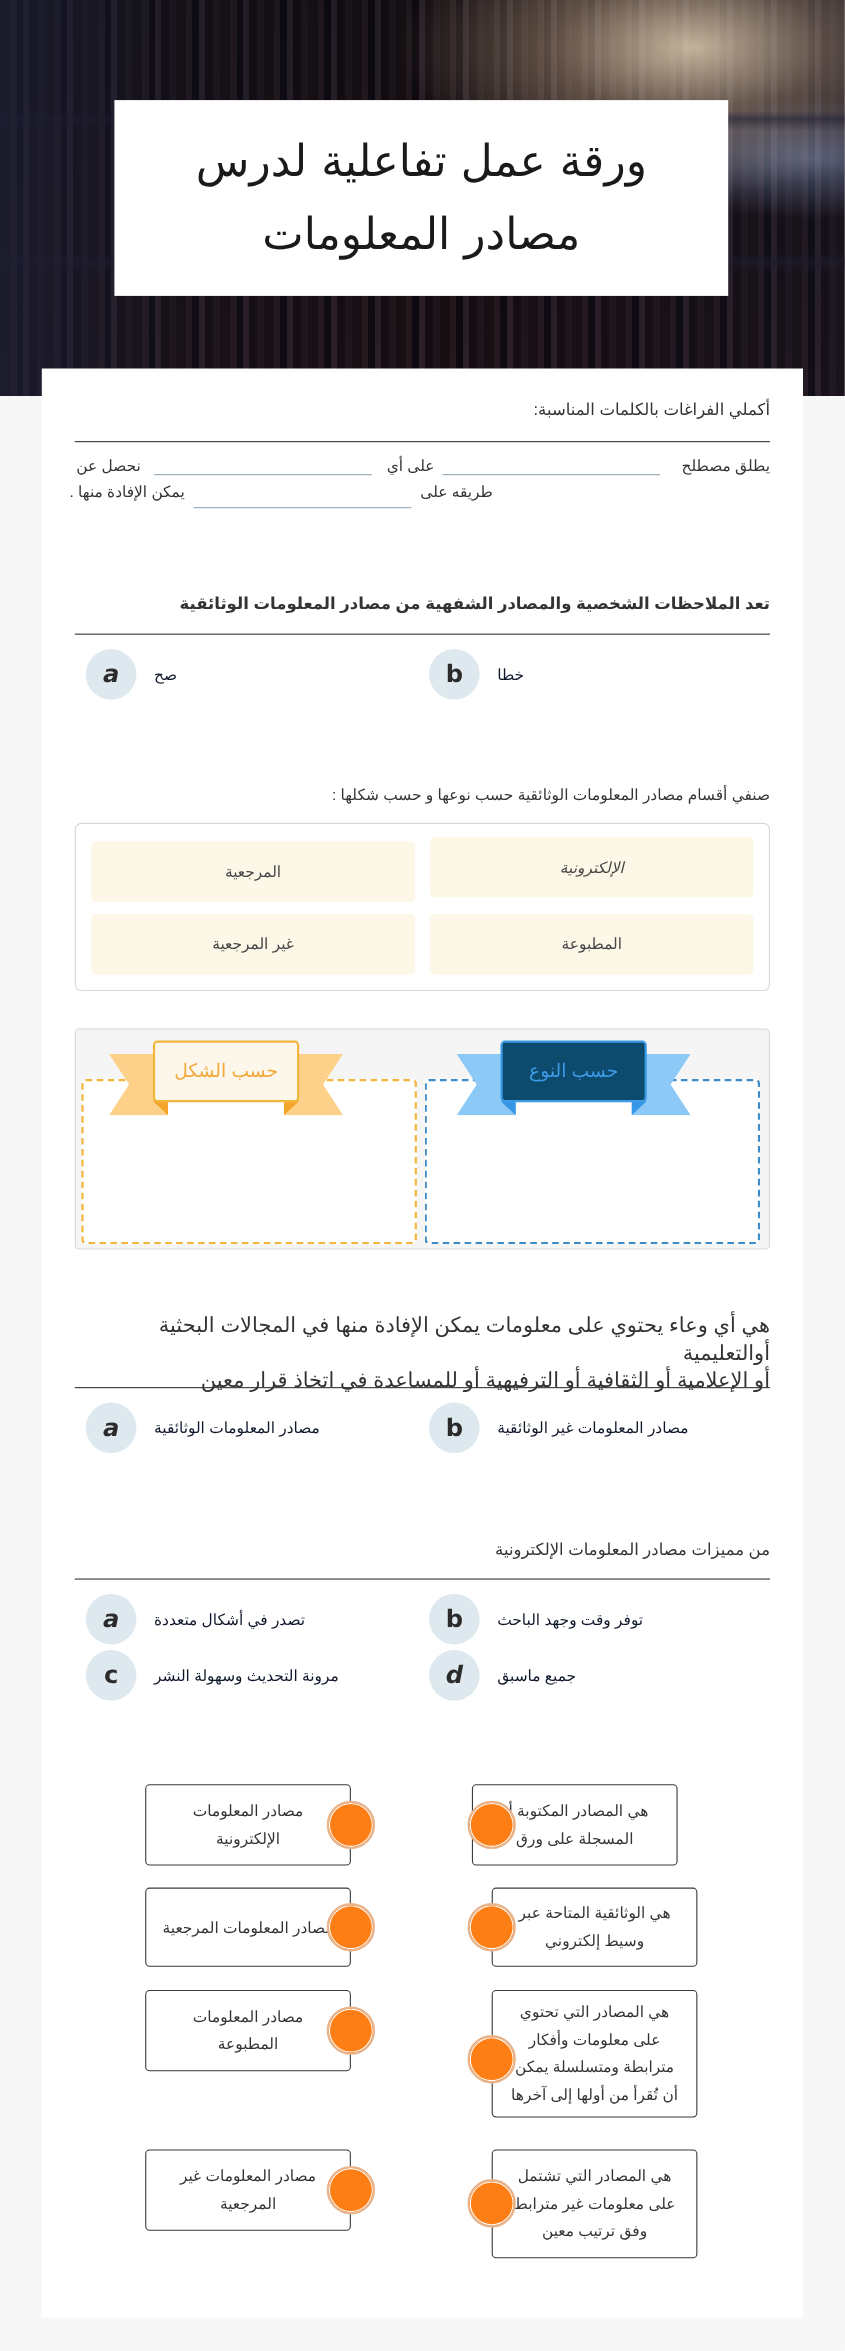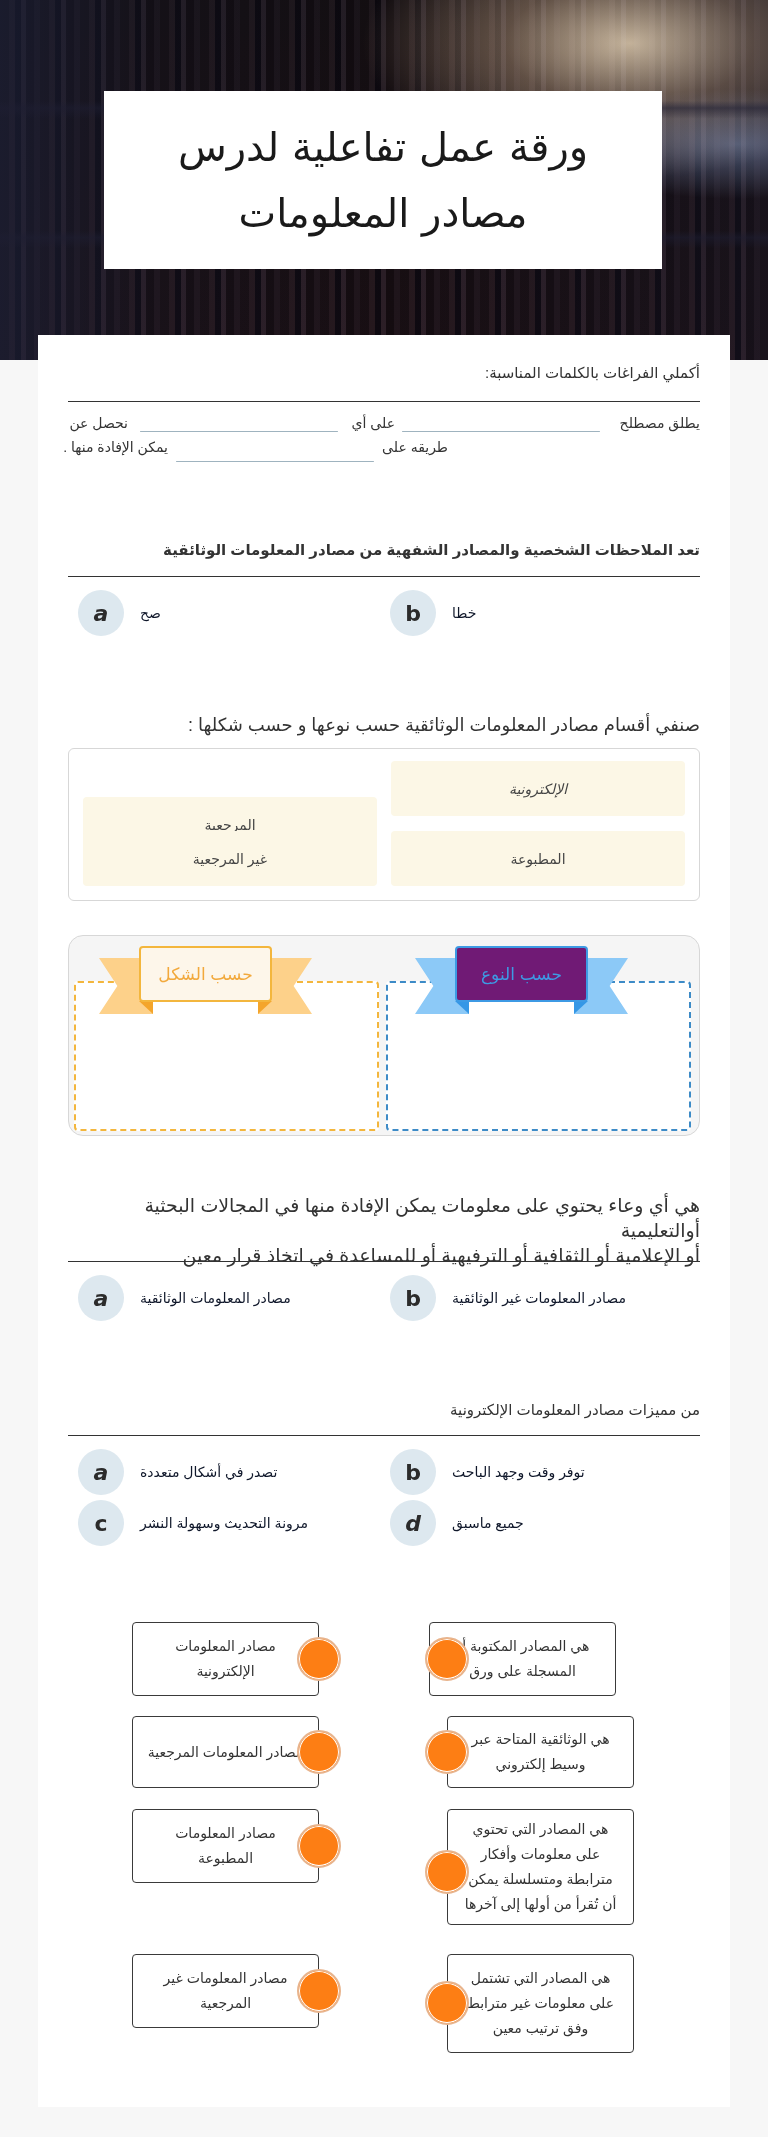--- a/index.html
+++ b/index.html
@@ -46,33 +46,33 @@
 
   .opt { position: absolute; display: flex; align-items: center; direction: ltr; }
   .opt-badge {
     width: 46px; height: 46px; border-radius: 50%; background: #dde8ef;
     display: flex; align-items: center; justify-content: center;
     font-family: "DejaVu Sans", sans-serif; font-size: 22px; font-weight: bold; color: #2b2b2b; font-style: italic;
   }
   .opt-badge.upright { font-style: normal; }
   .opt-label { margin-left: 16px; font-size: 14px; color: #0f172a; direction: rtl; white-space: nowrap; }
 
-  .sort-prompt { position: absolute; left: 30px; width: 632px; direction: rtl; text-align: right; font-size: 18px; color: #333; }
+  .sort-prompt { position: absolute; left: 30px; width: 632px; direction: rtl; text-align: right; font-size: 14px; color: #333; }
   .chips-box {
     position: absolute; left: 30px; top: 413px; width: 632px; height: 153px;
     border: 1px solid #d7d7d7; border-radius: 6px; background: #fff;
   }
   .chip {
     position: absolute; width: 294px; height: 55px; background: #fcf7e6; border-radius: 4px;
     display: flex; align-items: center; justify-content: center; font-size: 14px; color: #444; direction: rtl;
   }
 
   .bins {
     position: absolute; left: 30px; top: 600px; width: 632px; height: 201px;
-    background: #f5f5f5; border: 1px solid #d7d7d7; border-radius: 15px;
+    background: #f5f5f5; border: 1px solid #d7d7d7; border-radius: 4px;
   }
   .bin {
     position: absolute; top: 45px; width: 305px; height: 150px; border: 2px dashed; border-radius: 4px; background: #fff;
   }
   .bin.orange { left: 5px; border-color: #f3b63d; }
   .bin.blue { left: 317px; border-color: #3d8bc7; }
   .ribbon { position: absolute; top: 10px; width: 213px; height: 70px; }
   .ribbon .tail { position: absolute; top: 12px; width: 54px; height: 56px; }
   .ribbon .tail.left { left: 0; clip-path: polygon(0 0, 100% 0, 100% 100%, 0 100%, 34% 50%); }
   .ribbon .tail.right { right: 0; clip-path: polygon(0 0, 100% 0, 66% 50%, 100% 100%, 0 100%); }
@@ -81,21 +81,21 @@
   .ribbon .fold.right { right: 40px; clip-path: polygon(0 0, 100% 0, 0 100%); }
   .ribbon .plate {
     position: absolute; left: 40px; top: 0; width: 133px; height: 56px; border-radius: 4px; border: 2px solid;
     display: flex; align-items: center; justify-content: center; font-size: 17px; direction: rtl;
   }
   .ribbon.orange .tail { background: #fdd18a; }
   .ribbon.orange .fold { background: #f4a52b; }
   .ribbon.orange .plate { background: #fdf6ea; border-color: #f3b63d; color: #f2a93c; }
   .ribbon.blue .tail { background: #8cc9f7; }
   .ribbon.blue .fold { background: #3597e6; }
-  .ribbon.blue .plate { background: #701a75; border-color: #3d9ae4; color: #3d9ae4; }
+  .ribbon.blue .plate { background: #0c4a6e; border-color: #3d9ae4; color: #3d9ae4; }
 
   .match-card {
     position: absolute; width: 187px; border: 1px solid #3a3a3a; border-radius: 4px; background: #fff;
     display: flex; align-items: center; justify-content: center; text-align: center; direction: rtl;
     font-size: 14px; line-height: 25px; color: #333; padding: 6px 14px;
   }
   .match-dot {
     position: absolute; width: 44px; height: 44px; border-radius: 50%; background: #fd7e14;
     border: 2px solid #e8b48d; box-shadow: 0 0 0 1px #fff inset;
   }
@@ -137,21 +137,21 @@
     <span class="opt-label">صح</span>
   </div>
   <div class="opt" style="left:352px; top:255px;">
     <span class="opt-badge upright">b</span>
     <span class="opt-label">خطا</span>
   </div>
 
   <div class="sort-prompt" style="top:379px;">صنفي أقسام مصادر المعلومات الوثائقية حسب نوعها و حسب شكلها :</div>
   <div class="chips-box">
     <div class="chip" style="right:14px; top:12px;font-style:italic;">الإلكترونية</div>
-    <div class="chip" style="left:14px; top:16px;margin-top:32px;">المرجعية</div>
+    <div class="chip" style="left:14px; top:16px;">المرجعية</div>
     <div class="chip" style="right:14px; top:82px;">المطبوعة</div>
     <div class="chip" style="left:14px; top:82px;">غير المرجعية</div>
   </div>
 
   <div class="bins">
     <div class="bin orange"></div>
     <div class="bin blue"></div>
 
     <div class="ribbon orange" style="left:30px;">
       <div class="tail left"></div>

